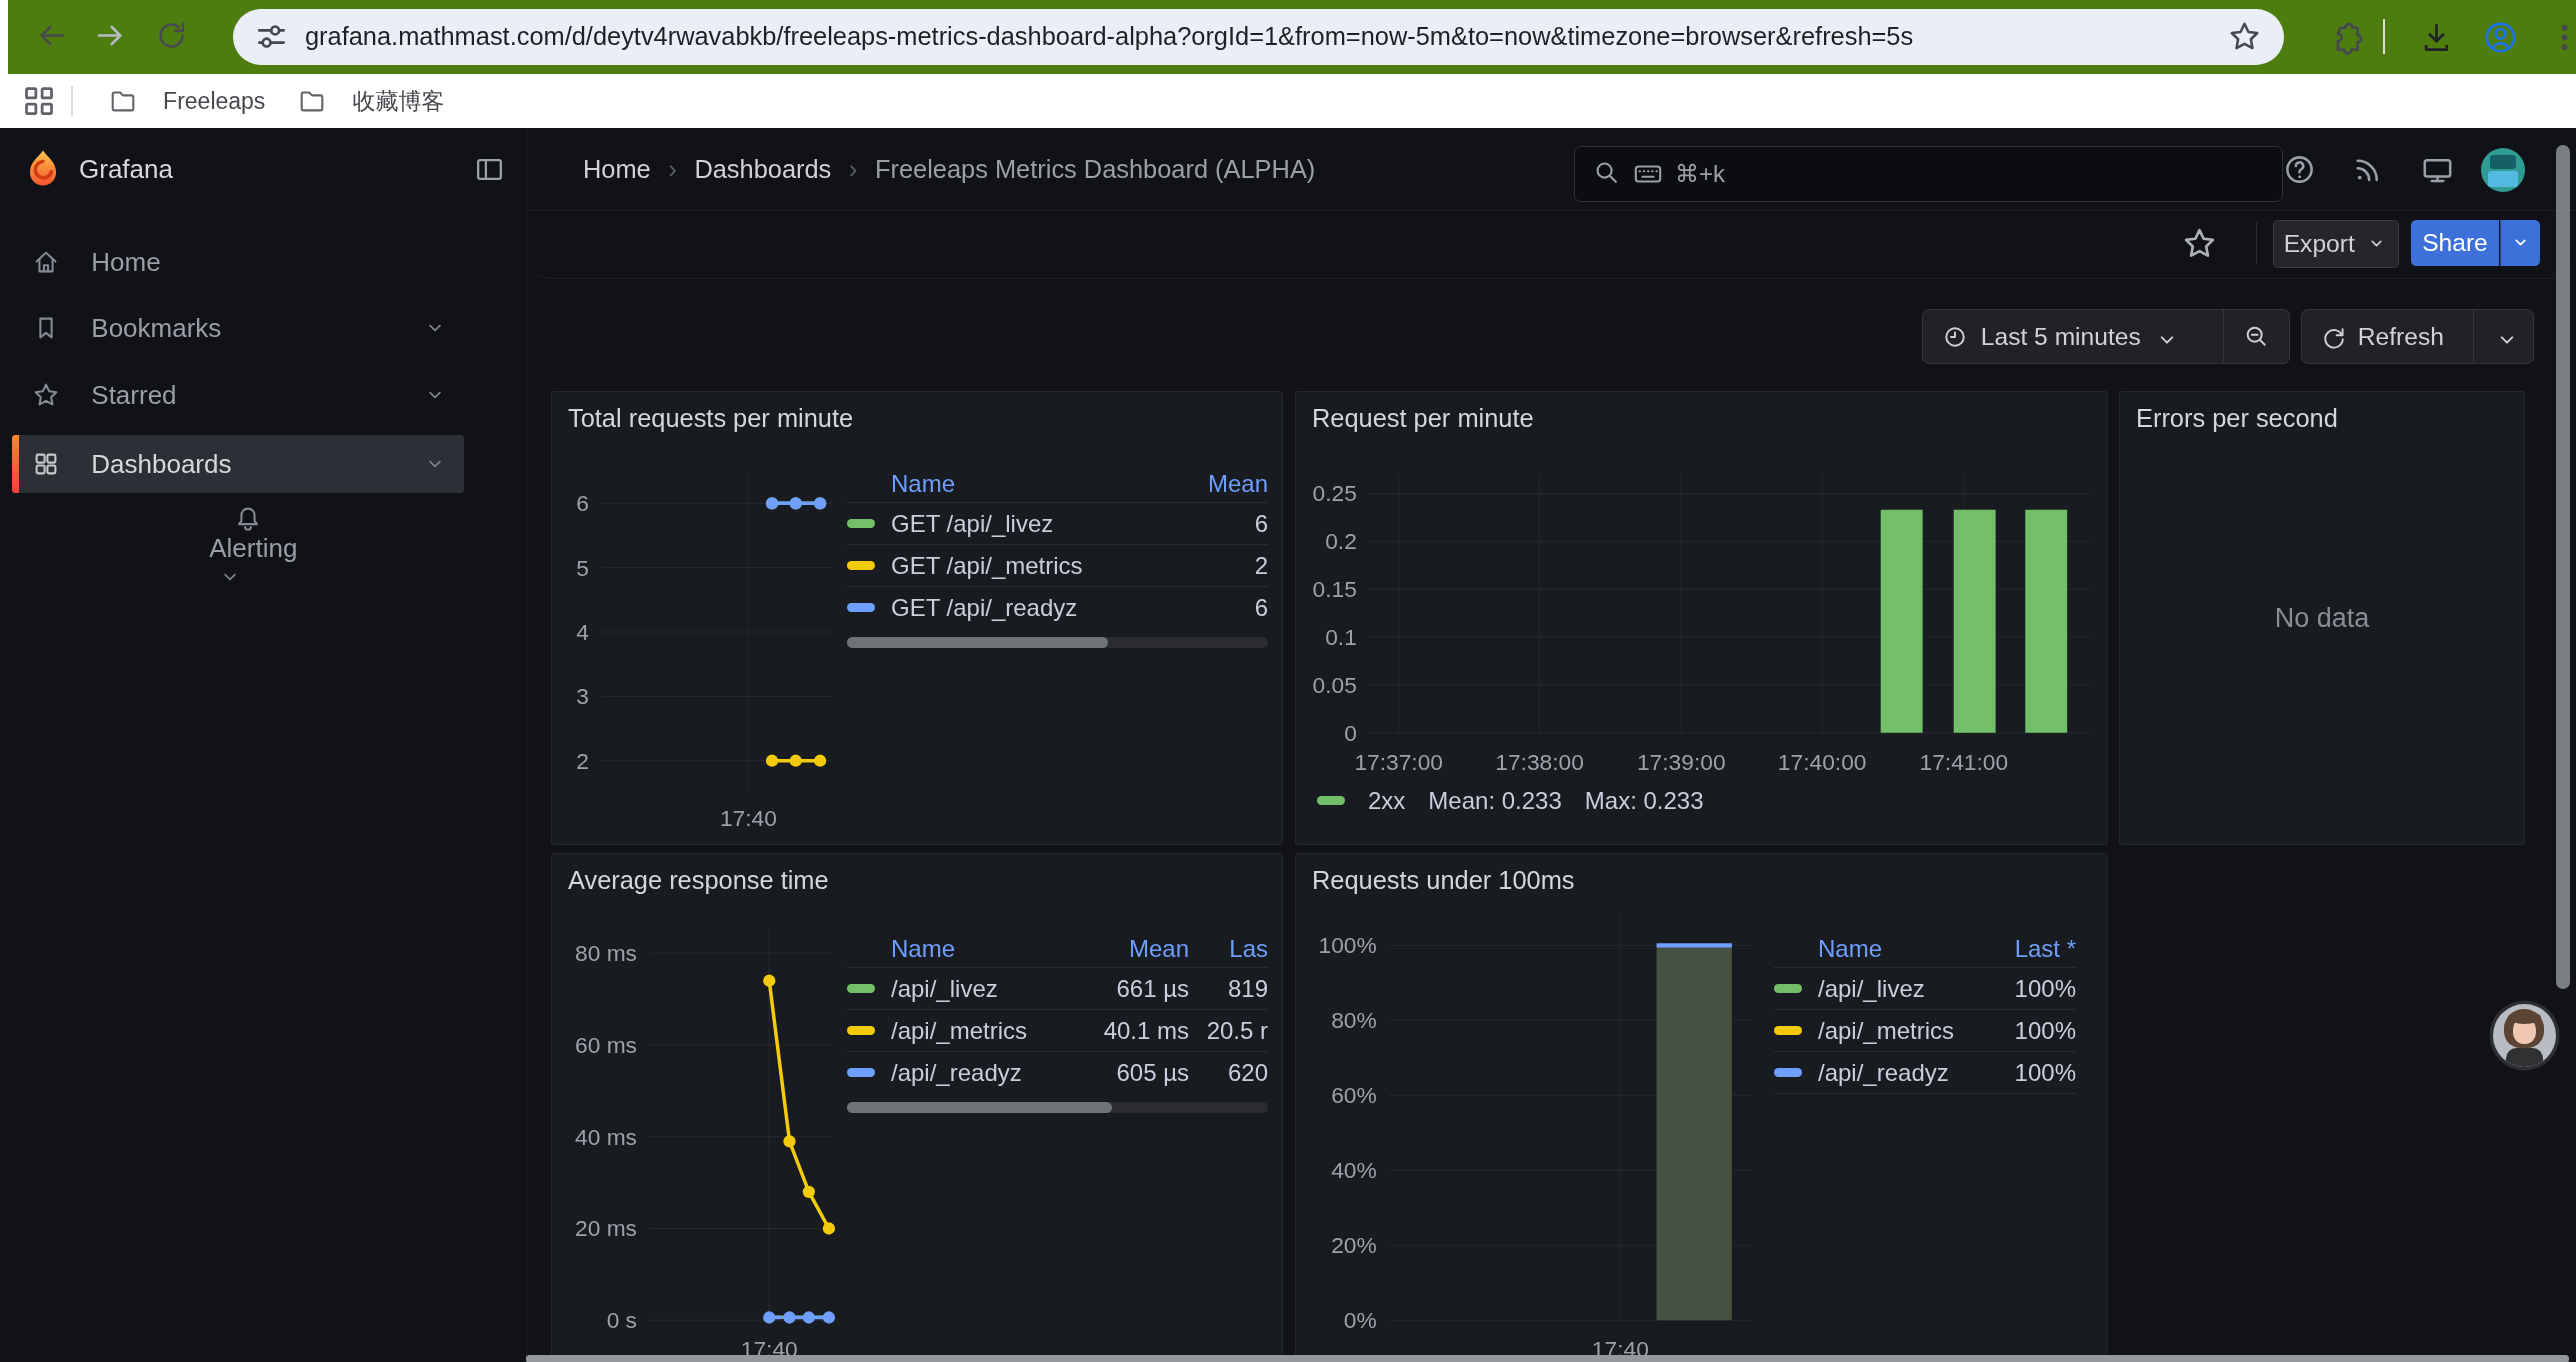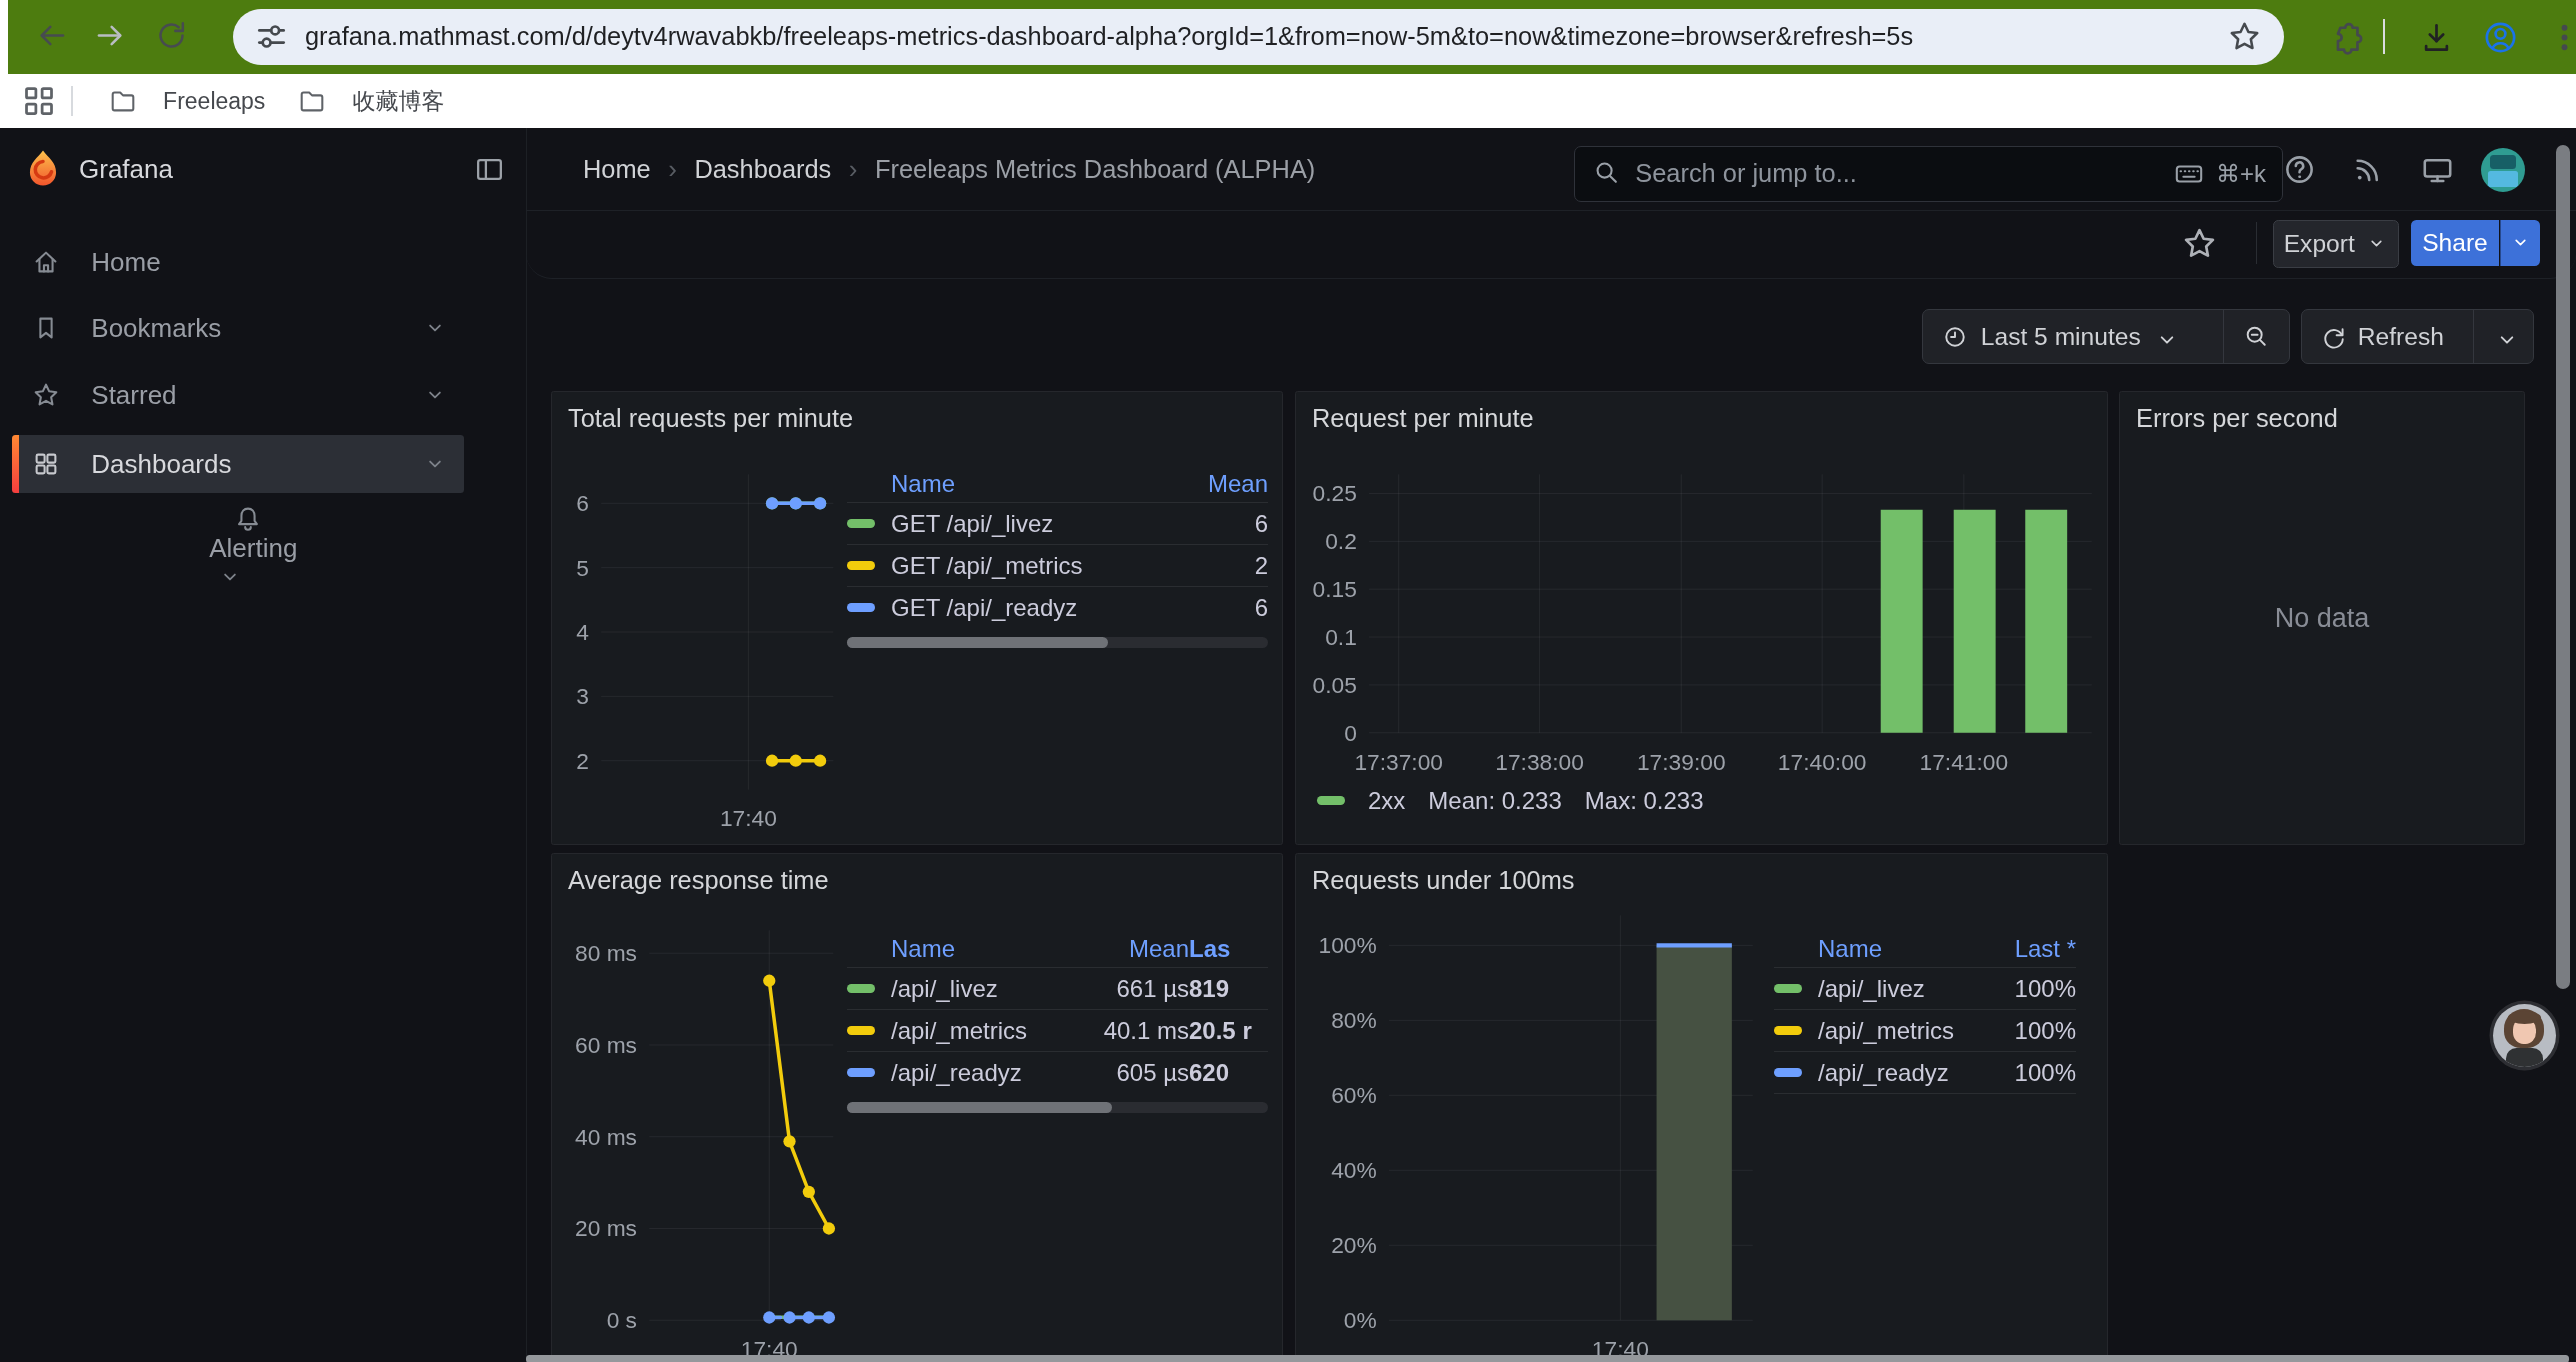--- a/index.html
+++ b/index.html
@@ -61,21 +61,21 @@
   .no-data{position:absolute;inset:0;display:flex;align-items:center;justify-content:center;font-size:27px;color:#898d96;}
   
   .legend{position:absolute;font-size:24px;color:#ccccdc;}
   .lg-head{display:flex;align-items:center;height:37px;color:#6e9fff;font-weight:500;}
   .lg-head .lg-name{padding-left:44px;}
   .lg-row{display:flex;align-items:center;height:41px;border-top:0.9px solid rgba(204,204,220,0.10);}
   .lg-row:last-of-type{border-bottom:0.9px solid rgba(204,204,220,0.10);}
   .pill{width:28px;height:8.8px;border-radius:4.4px;margin-right:16px;flex:none;}
   .lg-name{flex:1;min-width:0;white-space:nowrap;overflow:hidden;}
   .lg-num{width:105px;text-align:right;flex:none;white-space:nowrap;}
-  .lg-last{width:79px;text-align:left;flex:none;white-space:nowrap;overflow:hidden;font-weight:bold;}
+  .lg-last{width:79px;text-align:right;flex:none;white-space:nowrap;overflow:hidden;}
   .lg-scroll{position:relative;height:11.4px;margin-top:8.8px;border-radius:6.1px;background:#2a2c31;}
   .lg-thumb{height:100%;border-radius:6.1px;background:#6f7277;}
   .legend-line{position:absolute;display:flex;align-items:center;gap:23px;font-size:24px;color:#ccccdc;}
   
   .sidebar{position:absolute;left:0;top:82px;width:526px;bottom:0;background:#111217;}
   .side-item{position:absolute;left:12.3px;width:452px;height:58px;border-radius:3.5px;display:flex;align-items:center;color:#9a9ea6;font-size:26px;cursor:pointer;}
   .side-item .accent{position:absolute;left:0;top:0;width:7px;height:100%;border-radius:3.5px 0 0 3.5px;background:linear-gradient(180deg,#ff8833,#f53e3e);display:none;}
   .side-item.active{background:#2c2f36;color:#d8d9dd;}
   .side-item.active .accent{display:block;}
   .side-ic{width:30px;height:30px;margin-left:19px;color:#868b93;flex:none;}
@@ -198,21 +198,20 @@
       <span class="sep">›</span>
       <span class="lnk">Dashboards</span>
       <span class="sep">›</span>
       <span class="cur">Freeleaps Metrics Dashboard (ALPHA)</span>
     </div>
     <div class="searchbox">
       <span><svg viewBox="0 0 32 32" width="100%" height="100%" fill="none" stroke="currentColor" stroke-width="2.2" stroke-linecap="round" stroke-linejoin="round">
             <circle cx="14.5" cy="14.5" r="7.5"></circle>
             <path d="M20.5 20.5 L26.5 26.5"></path>
           </svg></span>
-      <input placeholder="Search or jump to..." style="">
       <span class="kbd-hint">
         <span style="width:33px;height:30px;display:block"><svg viewBox="0 0 32 32" width="100%" height="100%" fill="none" stroke="currentColor" stroke-width="2.2" stroke-linecap="round" stroke-linejoin="round">
               <rect x="3" y="8" width="26" height="16" rx="3"></rect>
               <path d="M7 13 h0.5 M11.5 13 h0.5 M16 13 h0.5 M20.5 13 h0.5 M25 13 h0.5 M10 19 H22"></path>
             </svg></span>
         <span>⌘+k</span>
       </span>
     </div>
     <div class="hd-ic" style="left:2278px">
         <span><svg viewBox="0 0 32 32" width="100%" height="100%" fill="none" stroke="currentColor" stroke-width="2.2" stroke-linecap="round" stroke-linejoin="round">

